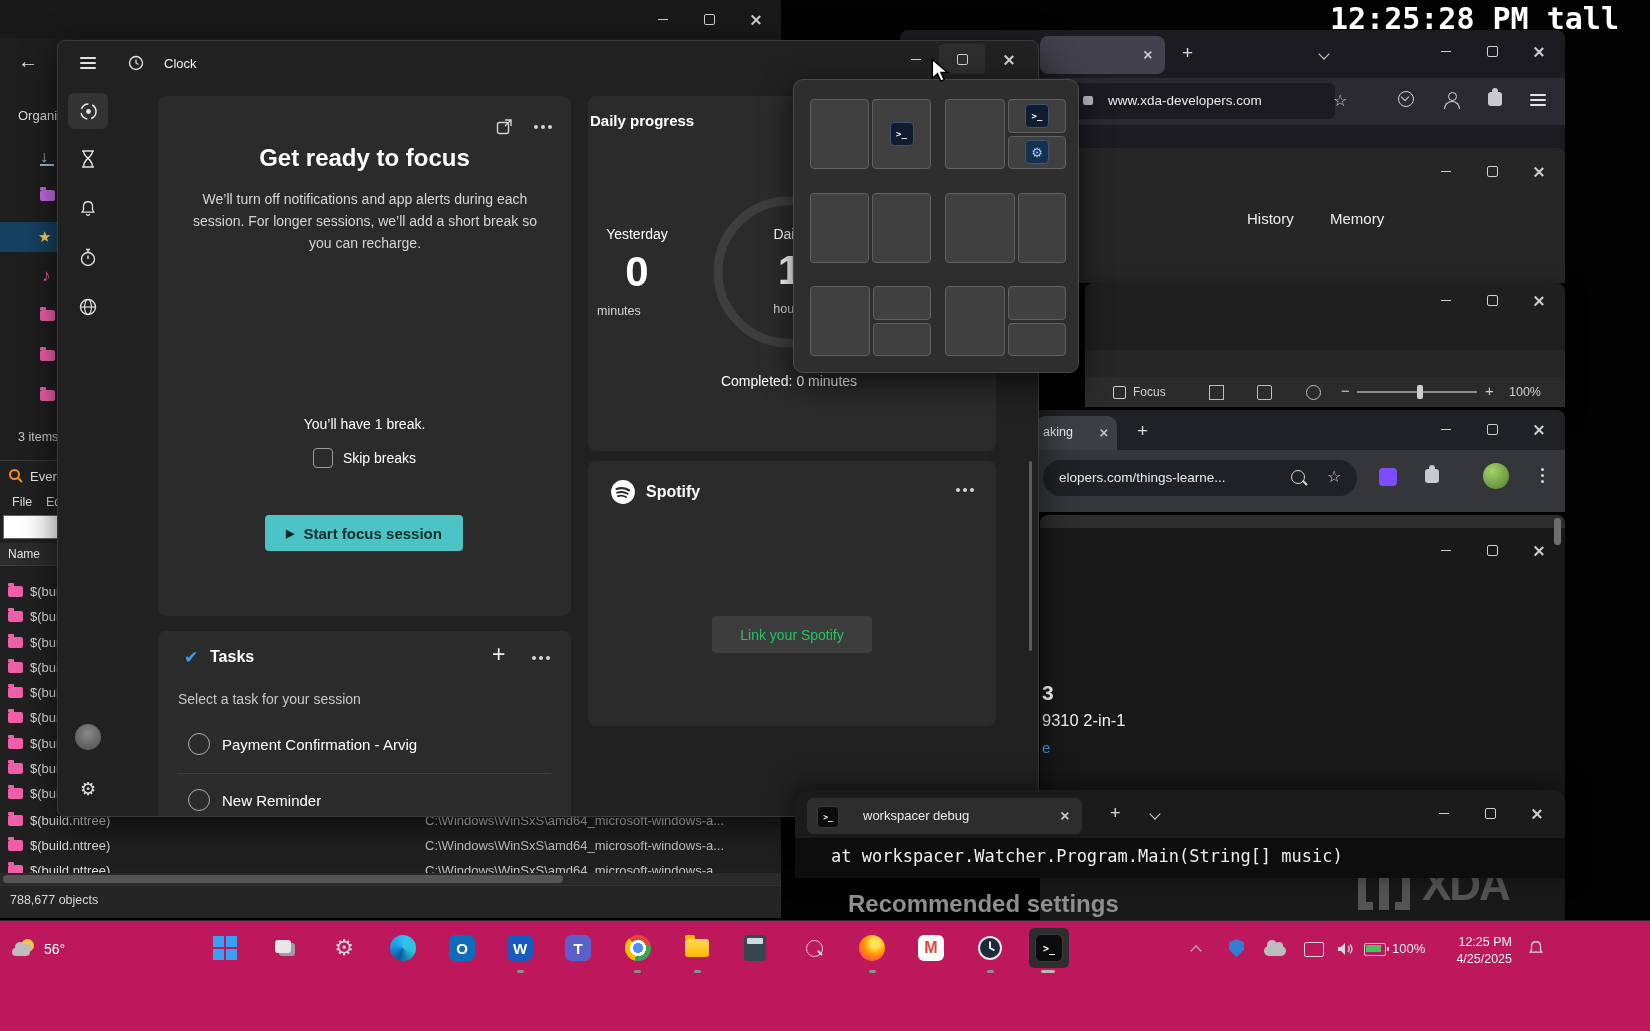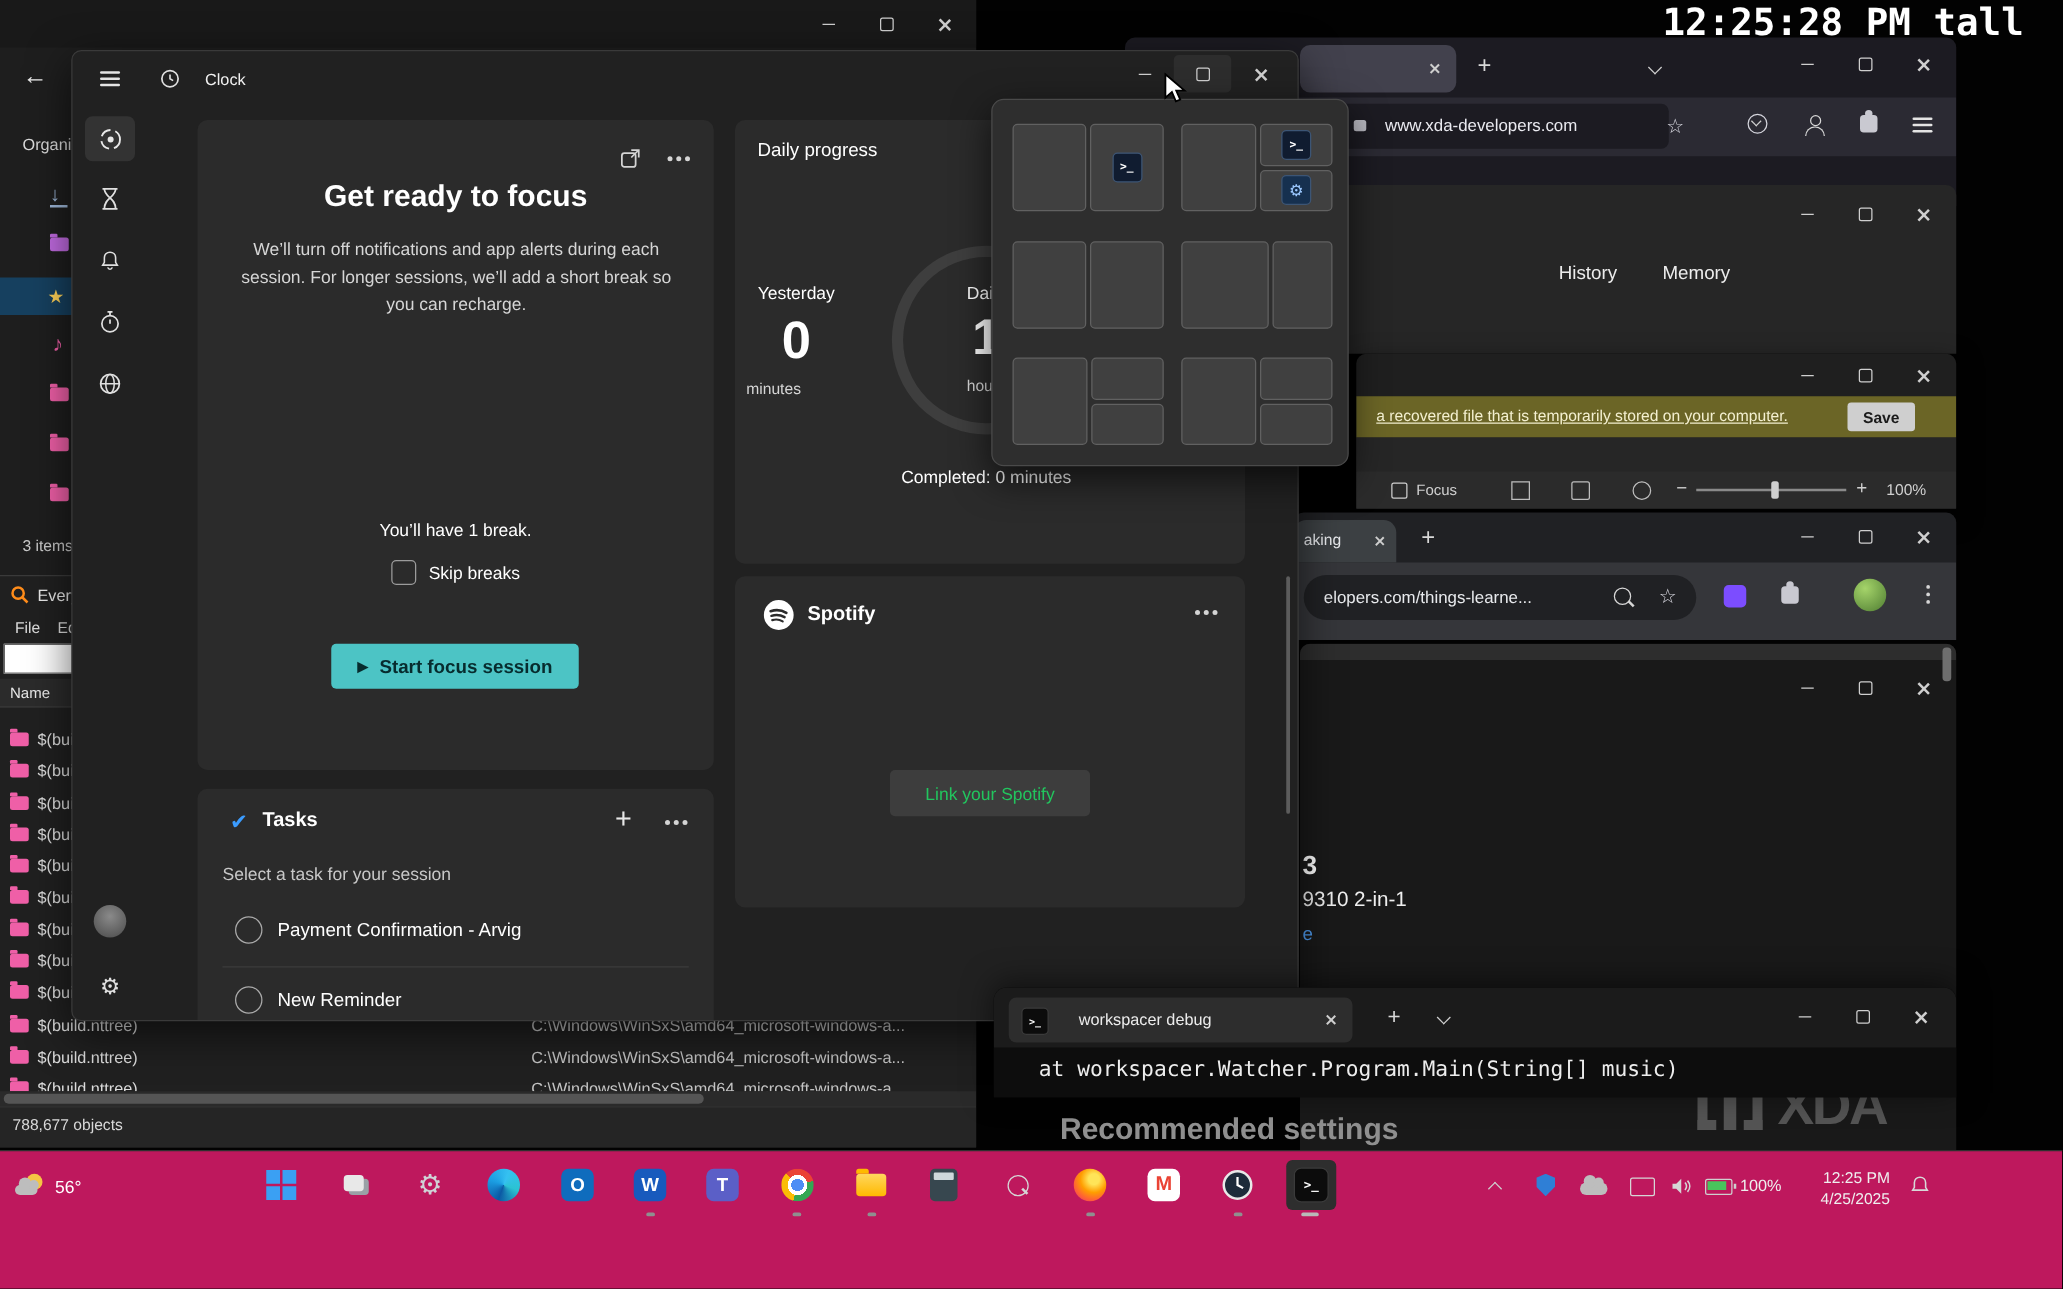--- a/index.html
+++ b/index.html
@@ -254,24 +254,20 @@
       <div class="cap">
           <div class="i-min"></div>
         </div>
       <div class="cap">
           <div class="i-max"></div>
         </div>
       <div class="cap">
           <div class="i-close"></div>
         </div>
     </div>
-    <div style="position:absolute;left:0;top:34px;width:480px;height:33px;background:#6b6526">
-      <span class="t" style="left:16px;top:9px;font-size:12.5px;color:#f4f0d0;text-decoration:underline">a recovered file that is temporarily stored on your computer.</span>
-      <span class="t" style="left:393px;top:5px;width:54px;height:23px;background:#cfcfcf;border-radius:3px;color:#1b1b1b;font-size:12.5px;font-weight:bold;display:flex;align-items:center;justify-content:center">Save</span>
-    </div>
     <div style="position:absolute;left:0;top:67px;width:480px;height:27px;background:#262626"></div>
     <div style="position:absolute;left:0;top:94px;width:480px;height:30px;background:#2b2b2b">
       <span style="position:absolute;left:28px;top:9px;width:11px;height:11px;border:1.4px solid #cfcfcf;border-radius:2px"></span>
       <span class="t" style="left:48px;top:8px;font-size:12px;color:#d0d0d0">Focus</span>
       <span style="position:absolute;left:124px;top:8px;width:13px;height:13px;border:1.4px solid #bdbdbd"></span>
       <span style="position:absolute;left:172px;top:8px;width:13px;height:13px;border:1.4px solid #bdbdbd;border-radius:2px"></span>
       <span style="position:absolute;left:221px;top:8px;width:13px;height:13px;border:1.4px solid #bdbdbd;border-radius:50%"></span>
       <span class="t" style="left:256px;top:5px;font-size:15px;color:#cfcfcf">−</span>
       <span style="position:absolute;left:272px;top:14px;width:120px;height:2px;background:#8a8a8a">
         <i style="position:absolute;left:60px;top:-6px;width:6px;height:14px;background:#cfcfcf;border-radius:2px"></i>
@@ -323,21 +319,21 @@
       <div class="cap">
           <div class="i-max"></div>
         </div>
       <div class="cap">
           <div class="i-close"></div>
         </div>
     </div>
     <span class="t" style="left:2px;top:166px;font-size:21px;font-weight:bold;color:#fff">3</span>
     <span class="t" style="left:2px;top:196px;font-size:16.5px;color:#efefef">9310 2-in-1</span>
     <span class="t" style="left:2px;top:224px;font-size:15px;color:#4f9cf0">e</span>
-    <div style="position:absolute;left:318px;top:345px;display:flex;align-items:flex-start;color:#545454">
+    <div style="position:absolute;left:318px;top:345px;display:flex;align-items:flex-end;color:#545454">
       <span style="width:15px;height:44px;border:8px solid #545454;border-right:none;box-sizing:border-box"></span>
       <span style="width:10px;height:44px;background:#545454;margin-left:6px"></span>
       <span style="width:15px;height:44px;border:8px solid #545454;border-left:none;box-sizing:border-box;margin-left:6px"></span>
       <span class="t" style="position:static;margin-left:12px;font-size:44px;font-weight:bold;letter-spacing:-2px">XDA</span>
     </div>
   </div>
 
   <span class="t" style="left:848px;top:890px;font-size:24px;font-weight:bold;color:#8f8f8f;z-index:9">Recommended settings</span>
 
   <div class="win" id="clockwin">
@@ -413,21 +409,21 @@
         <span class="cbx"></span>
         <span style="font-size:14px">Skip breaks</span>
       </div>
       <div class="teal-btn" style="left:107px;top:419px;width:198px;height:36px">
         <span style="font-size:11px">▶</span>
         <span>Start focus session</span>
       </div>
     </div>
 
     <div class="card" style="left:530px;top:55px;width:408px;height:355px">
-      <span class="t" style="left:18px;top:16px;font-size:15px;font-weight:normal">Daily progress</span>
+      <span class="t" style="left:2px;top:16px;font-size:15px;font-weight:bold">Daily progress</span>
       <span class="t" style="left:9px;top:130px;width:80px;text-align:center;font-size:14px">Yesterday</span>
       <span class="t" style="left:9px;top:152px;width:80px;text-align:center;font-size:42px;font-weight:bold">0</span>
       <span class="t" style="left:9px;top:208px;width:80px;text-align:left;font-size:12.5px;color:#d6d6d6">minutes</span>
       <svg style="position:absolute;left:121px;top:96px" width="160" height="160">
         <circle cx="80" cy="80" r="71" fill="none" stroke="#3e3e3e" stroke-width="9"></circle>
       </svg>
       <span class="t" style="left:161px;top:130px;width:80px;text-align:center;font-size:14px">Daily</span>
       <span class="t" style="left:161px;top:152px;width:80px;text-align:center;font-size:40px;font-weight:bold">1</span>
       <span class="t" style="left:161px;top:206px;width:80px;text-align:center;font-size:12.5px;color:#d6d6d6">hours</span>
       <span class="t" style="left:61px;top:277px;width:280px;text-align:center;font-size:14px">Completed: 0 minutes</span>

